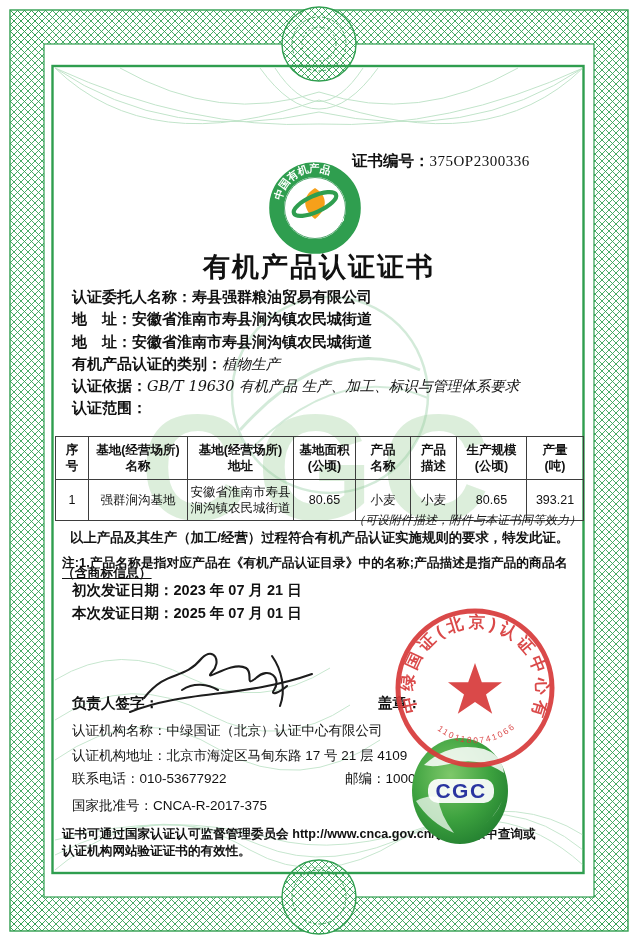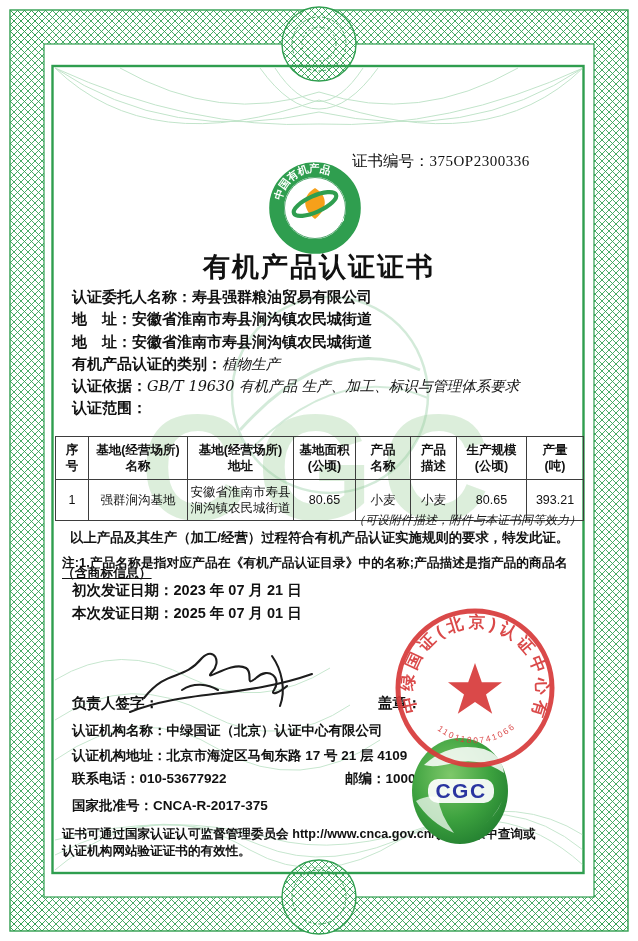--- a/index.html
+++ b/index.html
@@ -3,39 +3,39 @@
 <meta charset="utf-8">
 <style>
   html,body{margin:0;padding:0;background:#fff;}
   .page{position:relative;width:638px;height:941px;background:#fff;overflow:hidden;
         font-family:"Liberation Sans",sans-serif;color:#111;}
   .abs{position:absolute;}
   .nowrap{white-space:nowrap;}
   .bgsvg{position:absolute;left:0;top:0;z-index:0;}
   .content{z-index:1;}
   .certno{left:352px;top:151px;white-space:nowrap;}
-  .certno .lbl{font-size:15.5px;font-weight:normal;}
+  .certno .lbl{font-size:15.5px;font-weight:bold;}
   .certno .num{font-family:"Liberation Serif",serif;font-size:15px;letter-spacing:.5px;}
   .title{left:0;right:0;top:249px;text-align:center;font-size:27px;font-weight:bold;letter-spacing:2px;}
   .info{left:72px;top:286px;width:512px;font-size:15px;font-weight:bold;line-height:22.3px;}
   .info .kai{font-family:"DejaVu Serif",serif;font-style:italic;font-weight:normal;font-size:14.5px;margin-top:24px;}
   table.scope{position:absolute;left:55px;top:436px;width:528px;border-collapse:collapse;
         table-layout:fixed;background:transparent;}
   table.scope th,table.scope td{border:1.5px solid #3d3d3d;text-align:center;vertical-align:middle;
         font-size:12.5px;padding:1px 2px;line-height:1.3;}
   table.scope th{font-weight:bold;height:40px;}
   table.scope td{height:38px;font-weight:normal;}
   .attach{right:57px;top:512px;font-family:"DejaVu Serif",serif;font-style:italic;font-size:12px;color:#1a1a1a;}
   .decl{left:70px;top:529px;font-size:13.4px;font-weight:bold;white-space:nowrap;}
   .note1{left:62px;top:555px;font-size:12.8px;font-weight:bold;white-space:nowrap;text-align:center;}
   .note2{left:62px;top:565px;font-size:12.8px;font-weight:bold;text-decoration:underline;}
   .dateline{left:72px;font-size:14.5px;font-weight:bold;white-space:nowrap;}
   .siglabel{left:72px;top:694px;font-size:14.5px;font-weight:bold;}
   .seallabel{left:378px;top:694px;font-size:14.5px;font-weight:bold;}
-  .issuer{font-size:13.5px;font-weight:bold;white-space:nowrap;}
+  .issuer{font-size:13.5px;font-weight:normal;white-space:nowrap;}
   .footer{left:62px;font-size:12.6px;font-weight:bold;white-space:nowrap;}
   .sig{left:122px;top:638px;z-index:2;}
   .stamp{left:393px;top:606px;z-index:3;opacity:.93;}
   .globe{left:410px;top:735px;z-index:2;}
   .logo{left:269px;top:162px;}
 </style>
 </head>
 <body>
 
 <div class="page">

